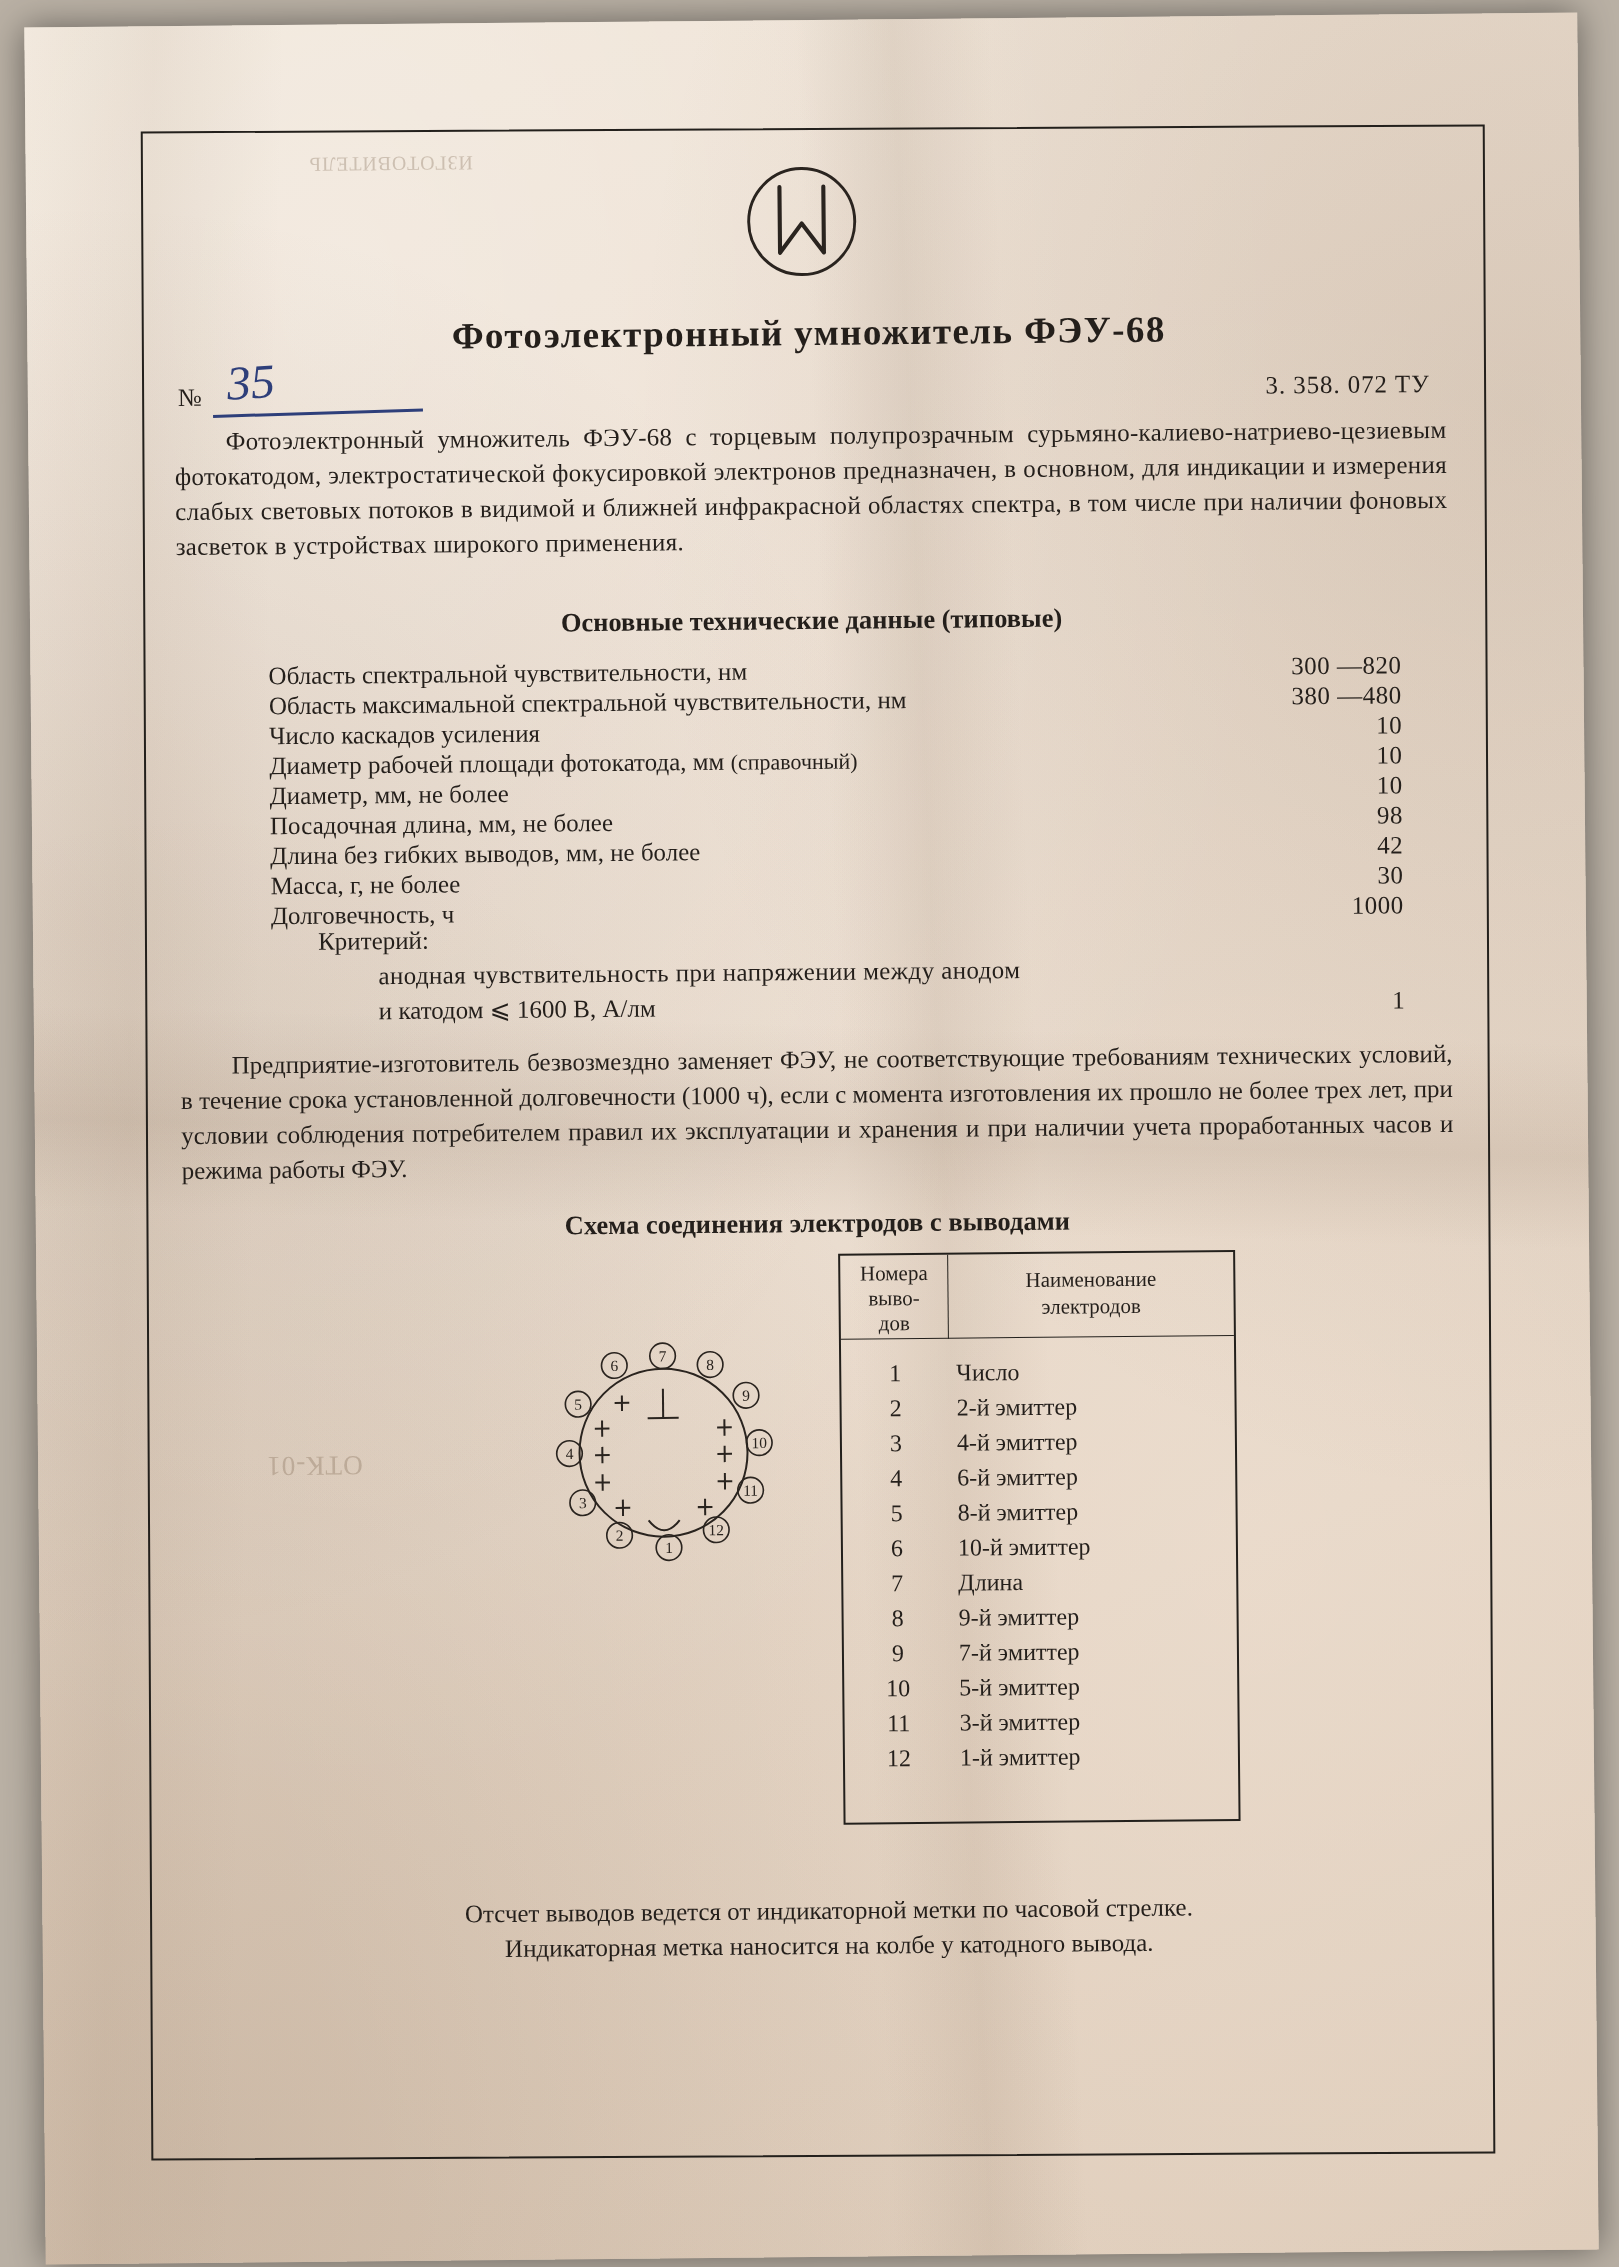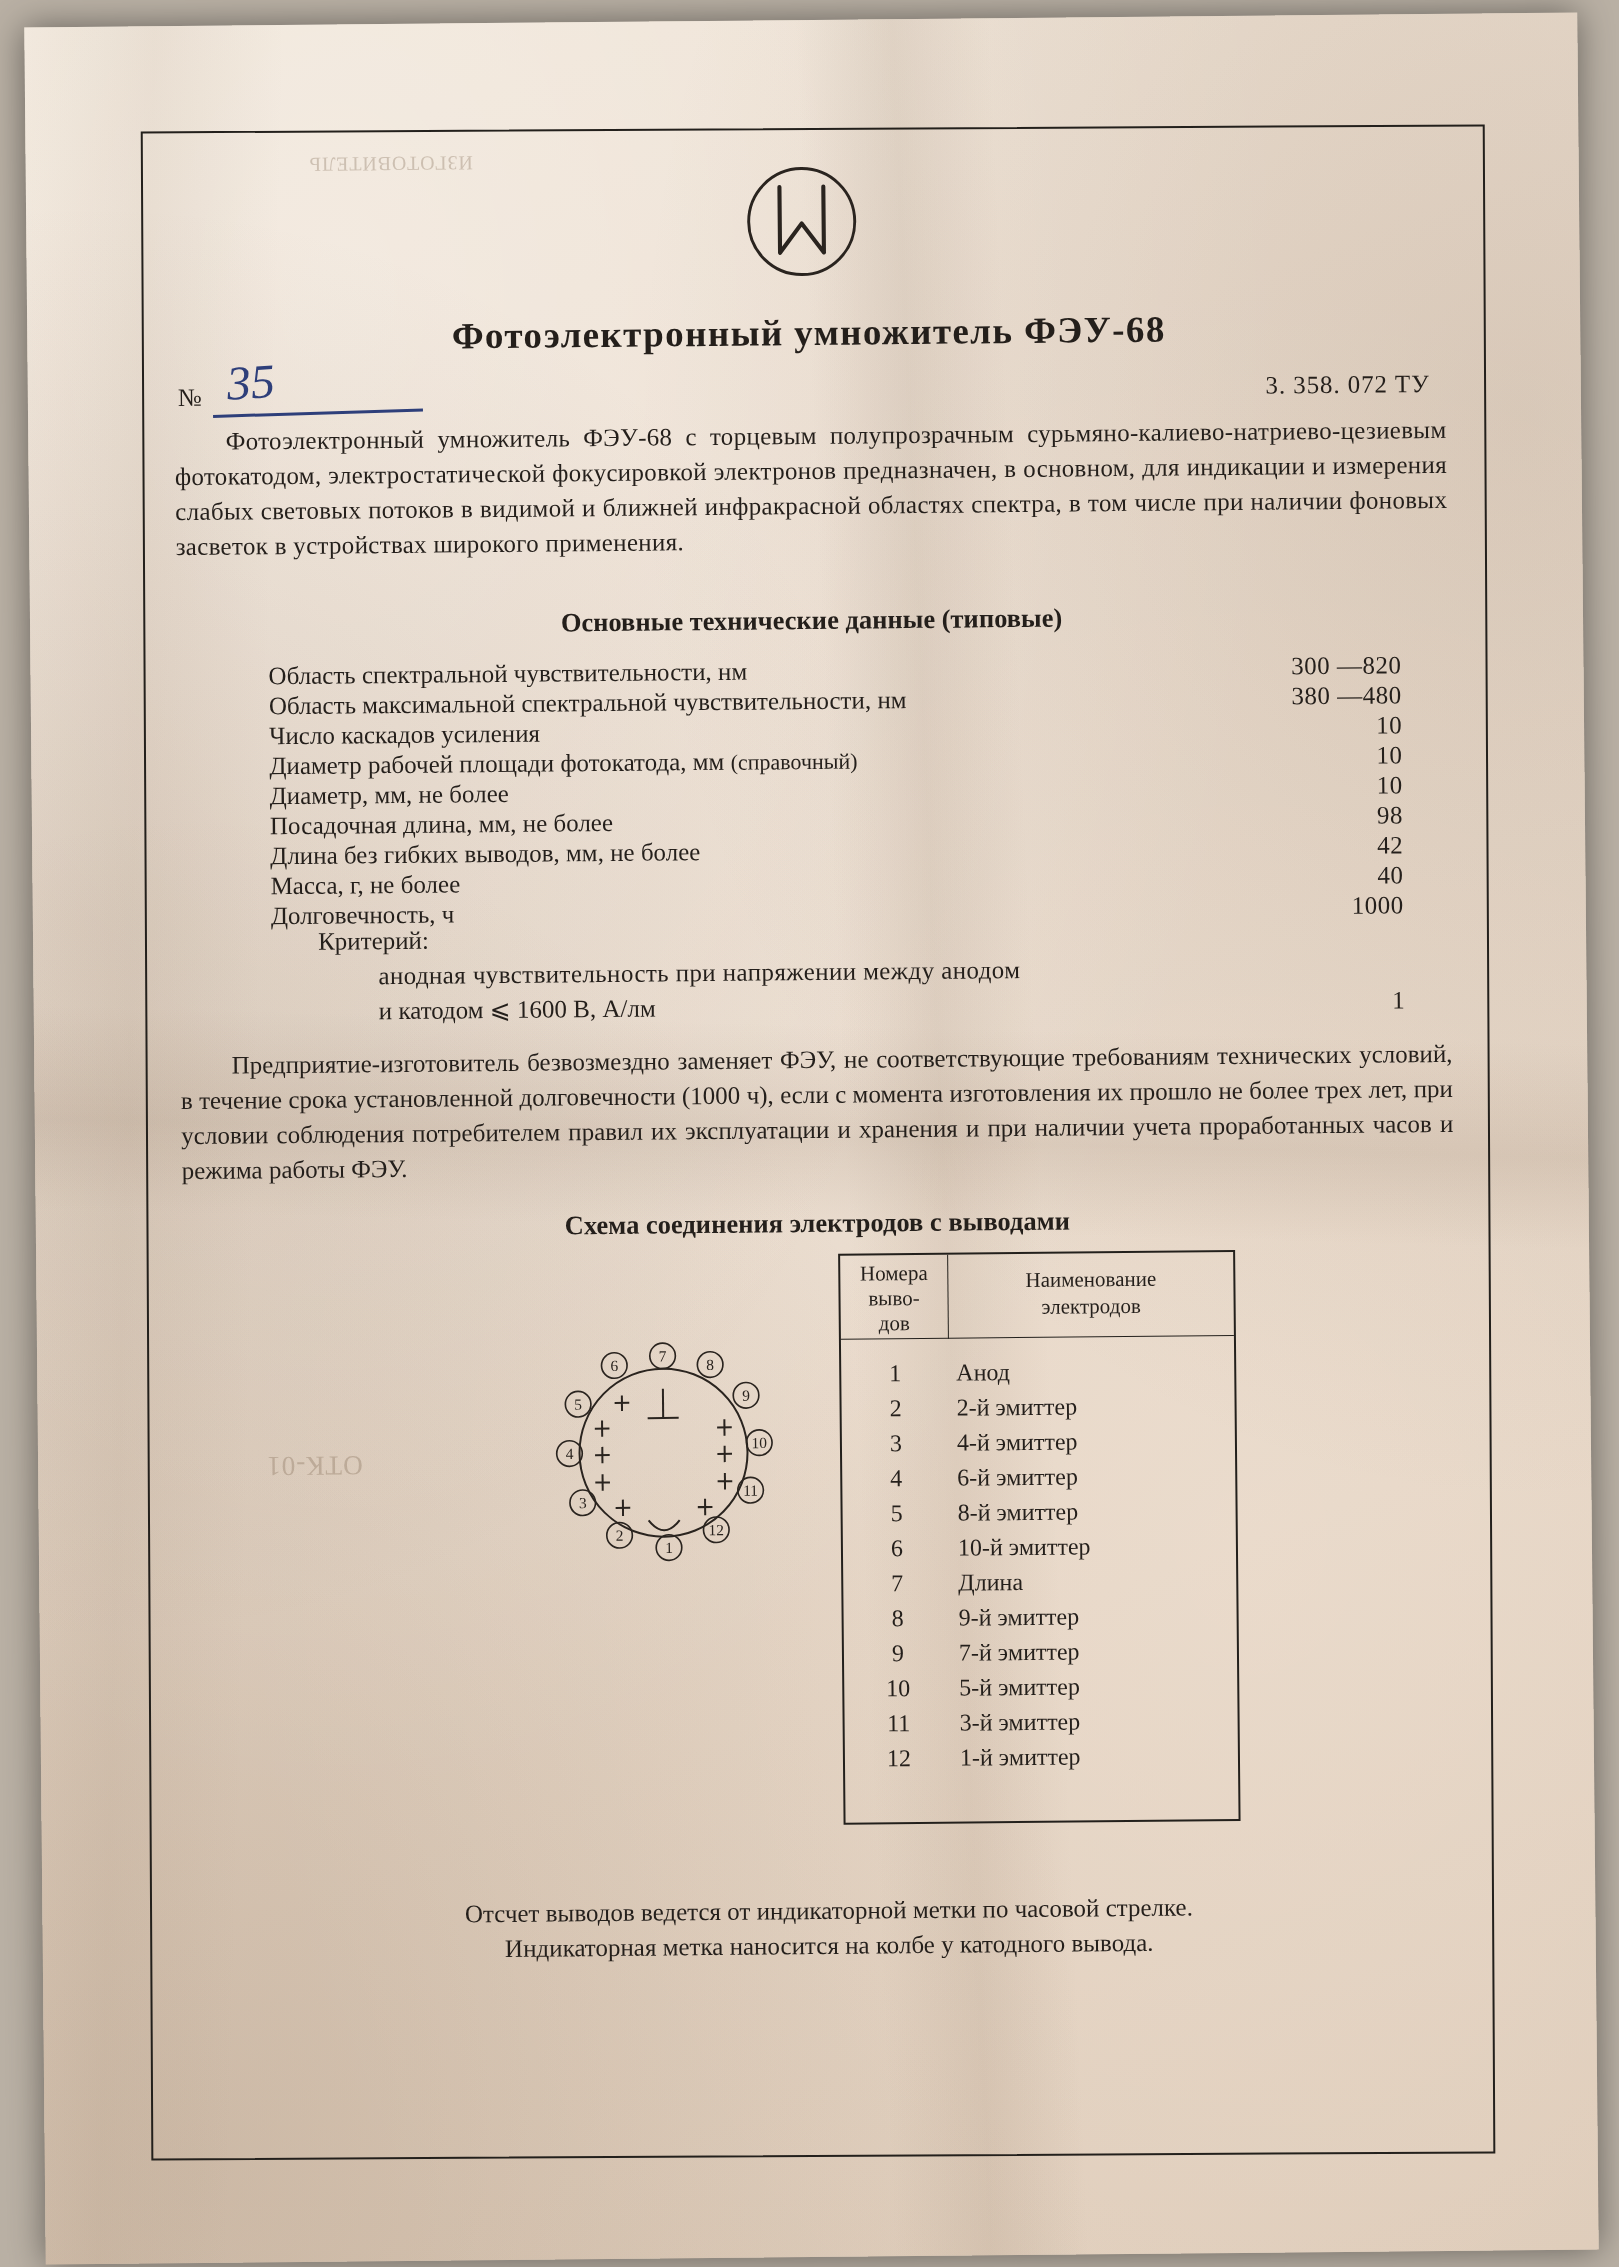--- a/index.html
+++ b/index.html
@@ -341,21 +341,21 @@
         <div class="spec-row">
           <span class="spec-label">Посадочная длина, мм, не более</span>
           <span class="spec-value">98</span>
         </div>
         <div class="spec-row">
           <span class="spec-label">Длина без гибких выводов, мм, не более</span>
           <span class="spec-value">42</span>
         </div>
         <div class="spec-row">
           <span class="spec-label">Масса, г, не более</span>
-          <span class="spec-value">40</span>
+          <span class="spec-value">30</span>
         </div>
         <div class="spec-row">
           <span class="spec-label">Долговечность, ч</span>
           <span class="spec-value">1000</span>
         </div>
       </div>
 
       <div id="criterion-head">Критерий:</div>
       <div id="criterion-line1">анодная  чувствительность  при  напряжении  между  анодом</div>
       <div id="criterion-line2">и катодом ⩽ 1600 В, А/лм</div>
@@ -429,21 +429,21 @@
           <div>выво-</div>
           <div>дов</div>
         </div>
         <div id="th-right">
           <div>Наименование</div>
           <div>электродов</div>
         </div>
         <div id="tbody">
           <div class="trow">
             <span class="tnum">1</span>
-            <span class="tname">Анод</span>
+            <span class="tname">Число</span>
           </div>
           <div class="trow">
             <span class="tnum">2</span>
             <span class="tname">2-й эмиттер</span>
           </div>
           <div class="trow">
             <span class="tnum">3</span>
             <span class="tname">4-й эмиттер</span>
           </div>
           <div class="trow">

